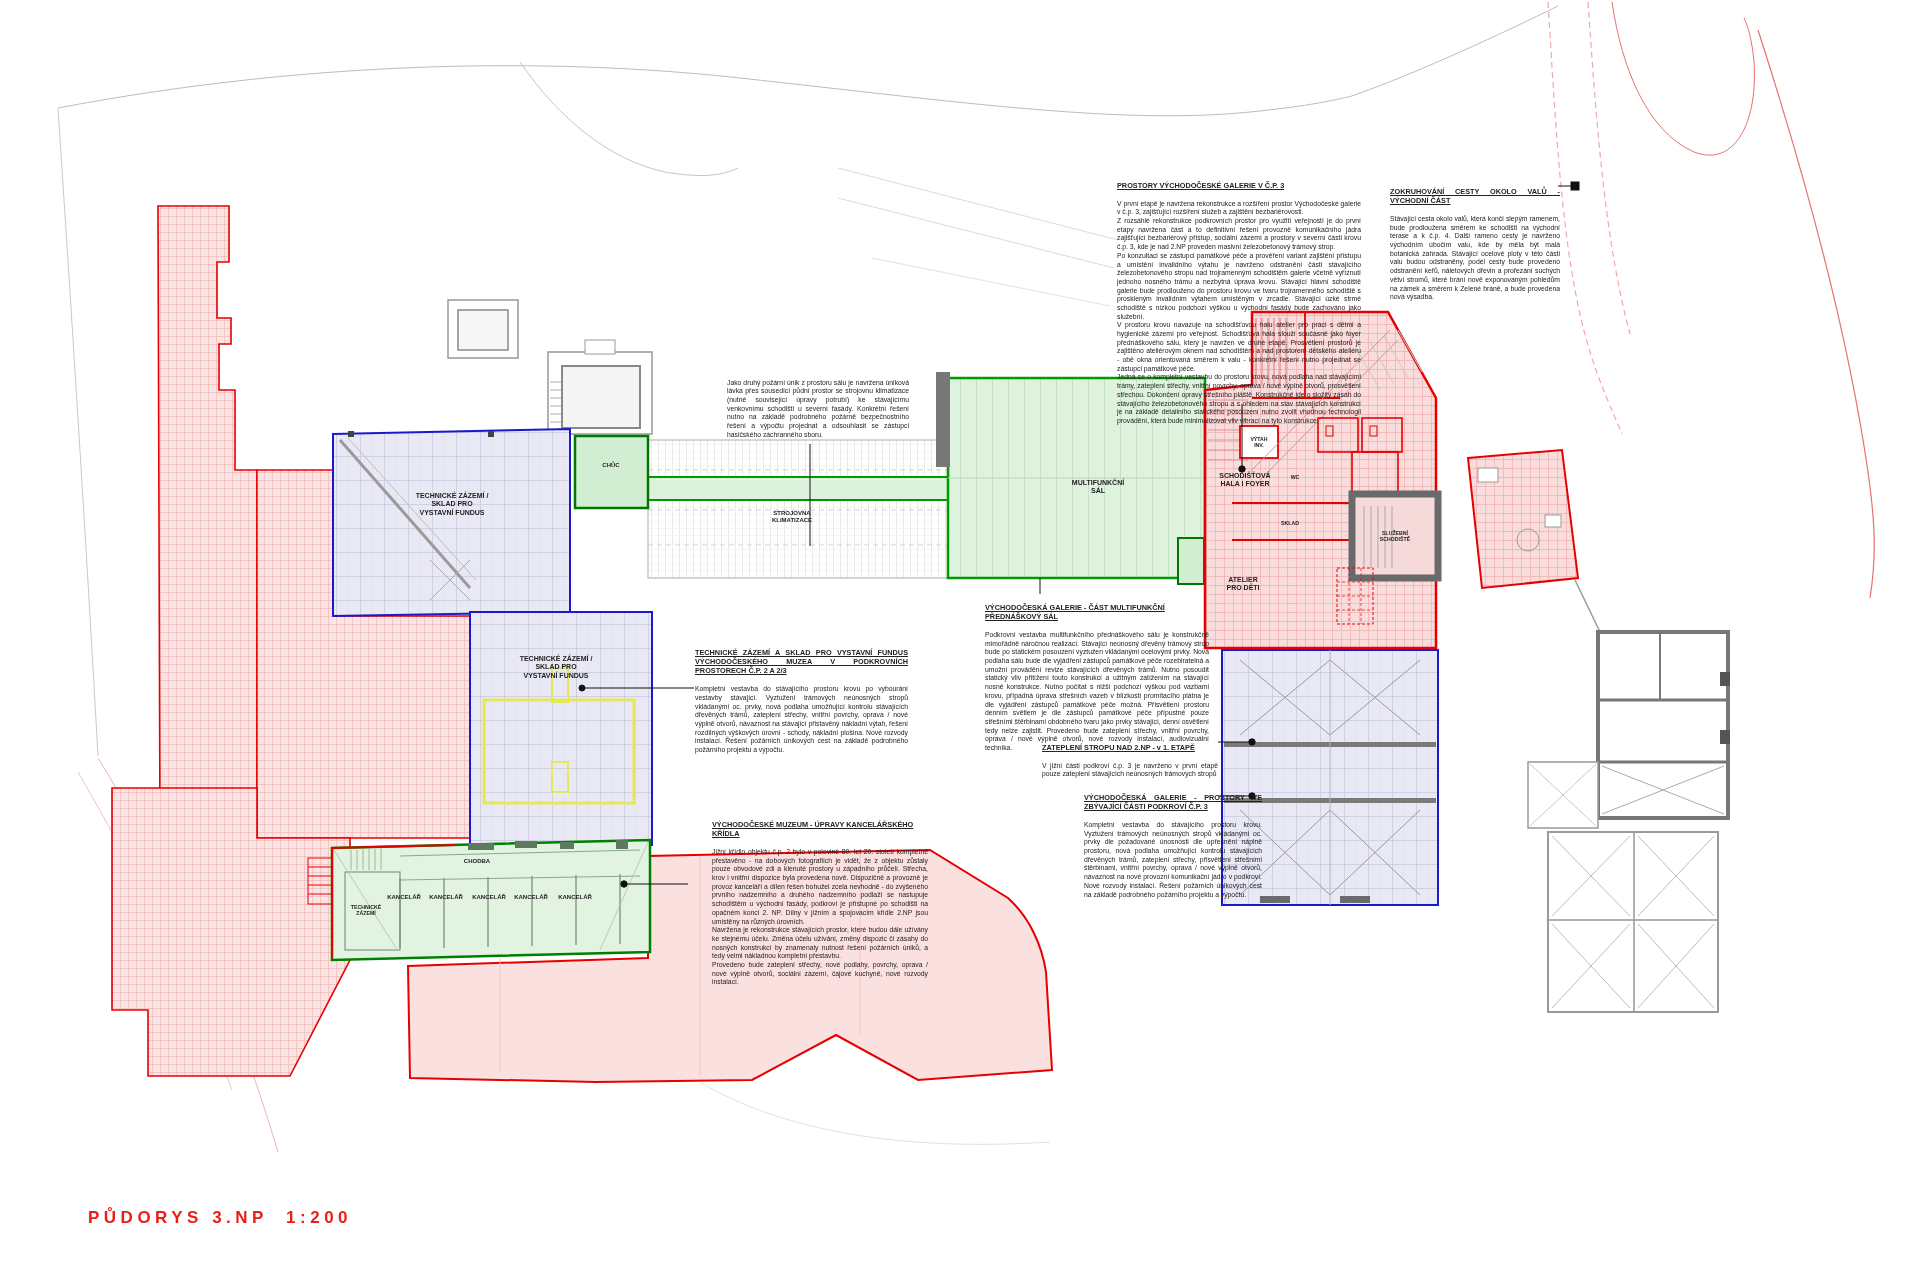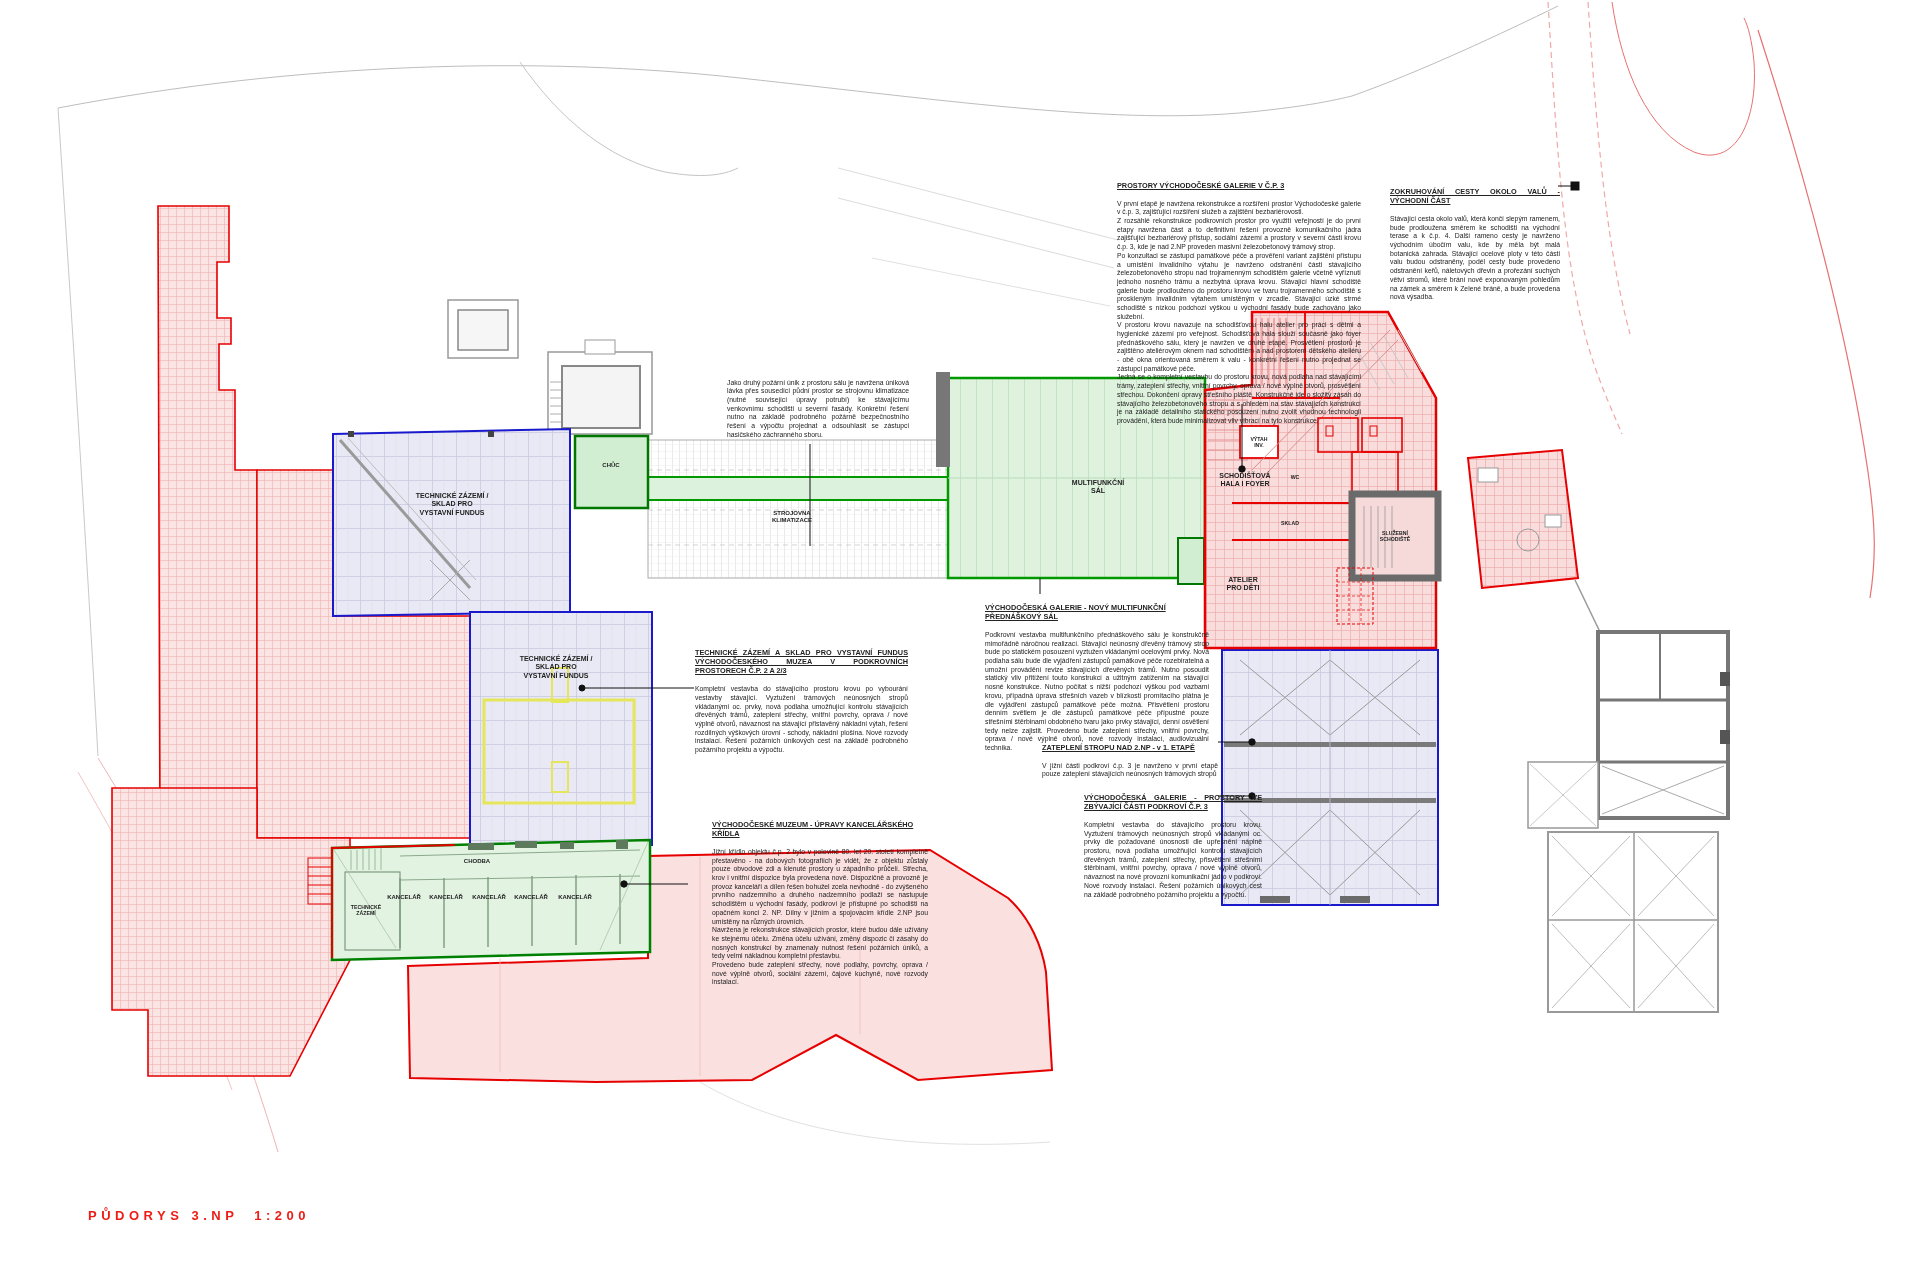--- a/index.html
+++ b/index.html
@@ -9,21 +9,21 @@
   .anno{position:absolute;font-size:6.8px;line-height:1.28;text-align:justify;
         white-space:pre-line;color:#222;}
   .anno .hd{font-weight:bold;text-decoration:underline;font-size:7.3px;margin-bottom:1px;
         text-align:left;}
   .anno .hd.just{text-align:justify;}
   .anno .hd.ctr{text-align:left;}
   .rlabel{position:absolute;transform:translate(-50%,-50%);font-weight:bold;font-size:7px;
         line-height:1.2;text-align:center;white-space:pre-line;color:#222;}
   .rlabel.small{font-size:5.2px;}
   .rlabel.med{font-size:6px;}
-  #plan-title{position:absolute;left:88px;top:1208px;font-weight:bold;font-size:13px;
+  #plan-title{position:absolute;left:88px;top:1208px;font-weight:bold;font-size:17px;
         letter-spacing:4.5px;color:#ed1c16;white-space:pre;}
 </style>
 </head>
 <body>
 
 <div id="page">
 
 <svg id="plan-svg" viewBox="0 0 1920 1280" xmlns="http://www.w3.org/2000/svg">
   <defs>
     <pattern id="pinkHatch" width="8" height="8" patternUnits="userSpaceOnUse">
@@ -201,21 +201,21 @@
 <div class="anno" style="left:1390px;top:178px;width:170px;">
   <div class="hd just">ZOKRUHOVÁNÍ CESTY OKOLO VALŮ - VÝCHODNÍ ČÁST</div>
   <div>Stávající cesta okolo valů, která končí slepým ramenem, bude prodloužena směrem ke schodišti na východní terase a k č.p. 4. Další rameno cesty je navrženo východním úbočím valu, kde by měla být malá botanická zahrada. Stávající ocelové ploty v této části valu budou odstraněny, podél cesty bude provedeno odstranění keřů, náletových dřevin a prořezání suchých větví stromů, které brání nově exponovaným pohledům na zámek a směrem k Zelené bráně, a bude provedena nová výsadba.</div>
 </div>
 
 <div class="anno" style="left:727px;top:370px;width:182px;">
   <div>Jako druhý požární únik z prostoru sálu je navržena úniková lávka přes sousedící půdní prostor se strojovnu klimatizace (nutné související úpravy potrubí) ke stávajícímu venkovnímu schodišti u severní fasády. Konkrétní řešení nutno na základě podrobného požárně bezpečnostního řešení a výpočtu projednat a odsouhlasit se zástupci hasičského záchranného sboru.</div>
 </div>
 
 <div class="anno" style="left:985px;top:594px;width:224px;">
-  <div class="hd">VÝCHODOČESKÁ GALERIE - NOVÝ MULTIFUNKČNÍ PŘEDNÁŠKOVÝ SÁL</div>
+  <div class="hd">VÝCHODOČESKÁ GALERIE - ČÁST MULTIFUNKČNÍ PŘEDNÁŠKOVÝ SÁL</div>
   <div>Podkrovní vestavba multifunkčního přednáškového sálu je konstrukčně mimořádně náročnou realizací. Stávající neúnosný dřevěný trámový strop bude po statickém posouzení vyztužen vkládanými ocelovými prvky. Nová podlaha sálu bude dle vyjádření zástupců památkové péče rozebiratelná a umožní provádění revize stávajících dřevěných trámů. Nutno posoudit statický vliv přitížení touto konstrukcí a užitným zatížením na stávající nosné konstrukce. Nutno počítat s nižší podchozí výškou pod vazbami krovu, případná úprava střešních vazeb v blízkosti promítacího plátna je dle vyjádření zástupců památkové péče možná. Přisvětlení prostoru denním světlem je dle zástupců památkové péče přípustné pouze střešními štěrbinami obdobného tvaru jako prvky stávající, denní osvětlení tedy nelze zajistit. Provedeno bude zateplení střechy, vnitřní povrchy, oprava / nové výplně otvorů, nové rozvody instalací, audiovizuální technika.</div>
 </div>
 
 <div class="anno" style="left:695px;top:639px;width:213px;">
   <div class="hd just">TECHNICKÉ ZÁZEMÍ A SKLAD PRO VYSTAVNÍ FUNDUS VÝCHODOČESKÉHO MUZEA V PODKROVNÍCH PROSTORECH Č.P. 2 A 2/3</div>
   <div>Kompletní vestavba do stávajícího prostoru krovu po vybourání vestavby stávající. Vyztužení trámových neúnosných stropů vkládanými oc. prvky, nová podlaha umožňující kontrolu stávajících dřevěných trámů, zateplení střechy, vnitřní povrchy, oprava / nové výplně otvorů, návaznost na stávající přistavěný nákladní výtah, řešení rozdílných výškových úrovní - schody, nákladní plošina. Nové rozvody instalací. Řešení požárních únikových cest na základě podrobného požárního projektu a výpočtu.</div>
 </div>
 
 <div class="anno" style="left:712px;top:811px;width:216px;">
   <div class="hd">VÝCHODOČESKÉ MUZEUM - ÚPRAVY KANCELÁŘSKÉHO KŘÍDLA</div>

